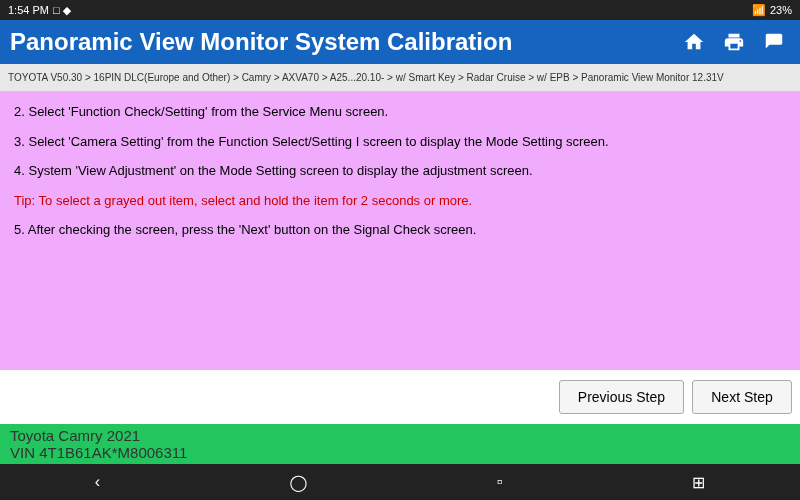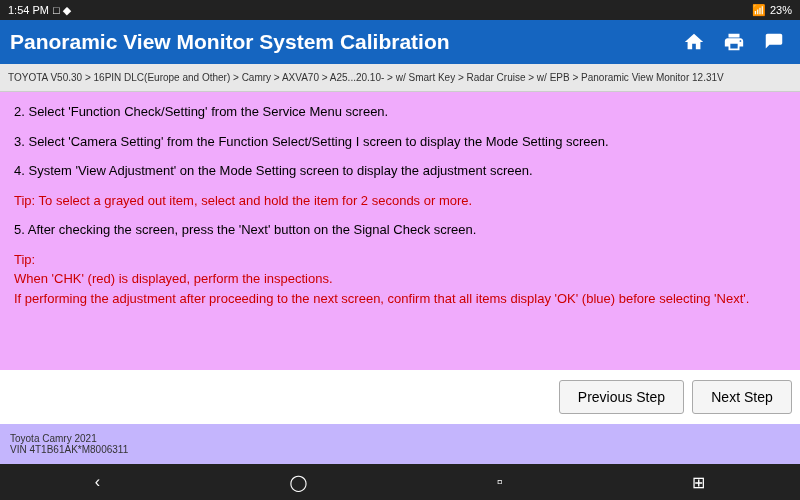--- a/index.html
+++ b/index.html
@@ -41,21 +41,21 @@
       background: #1565c0;
       color: #fff;
       display: flex;
       align-items: center;
       justify-content: space-between;
       padding: 0 10px;
       height: 44px;
       flex-shrink: 0;
     }
     .title-bar-title {
-      font-size: 21px;
+      font-size: 24px;
       font-weight: bold;
       color: #fff;
     }
     .title-bar-icons {
       display: flex;
       gap: 8px;
       align-items: center;
     }
     .title-icon {
       width: 32px;
@@ -120,23 +120,23 @@
       color: #000;
       font-size: 14px;
       padding: 8px 18px;
       cursor: pointer;
       border-radius: 3px;
       min-width: 100px;
     }
 
     
     .footer {
-      background: #c4b5fd;
+      background: #22c55e;
       padding: 4px 10px;
-      font-size: 10px;
+      font-size: 15px;
       color: #333;
       flex-shrink: 0;
       height: 40px;
       display: flex;
       flex-direction: column;
       justify-content: center;
     }
 
     
     .nav-bar {
@@ -208,23 +208,20 @@
   </div>
 
   <div class="step-text tip">
     <span>Tip: To select a grayed out item, select and hold the item for 2 seconds or more.</span>
   </div>
 
   <div class="step-text">
     <span>5. </span><span>After checking the screen, press the 'Next' button on the Signal Check screen.</span>
   </div>
 
-  <div class="step-text tip">
-    <span>Tip:<br>When 'CHK' (red) is displayed, perform the inspections.<br>If performing the adjustment after proceeding to the next screen, confirm that all items display 'OK' (blue) before selecting 'Next'.</span>
-  </div>
 
 </div>
 
 <div class="button-row">
   <button class="nav-button">Previous Step</button>
   <button class="nav-button">Next Step</button>
 </div>
 
 <div class="footer">
   <div>Toyota Camry 2021</div>

